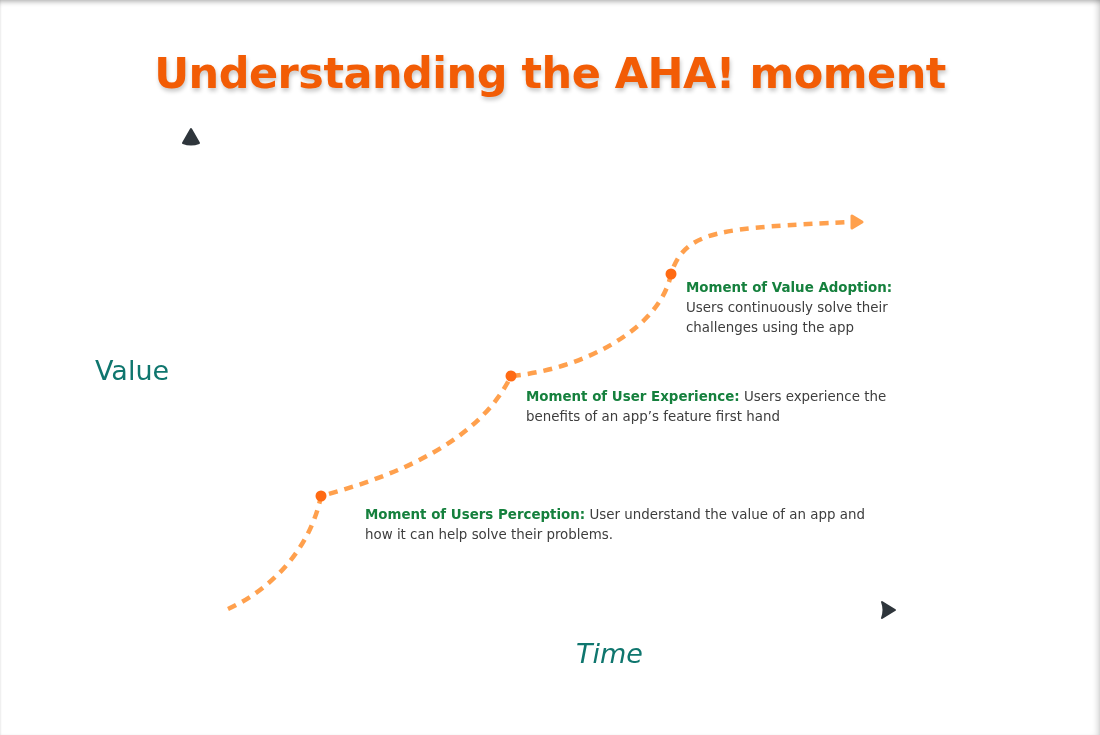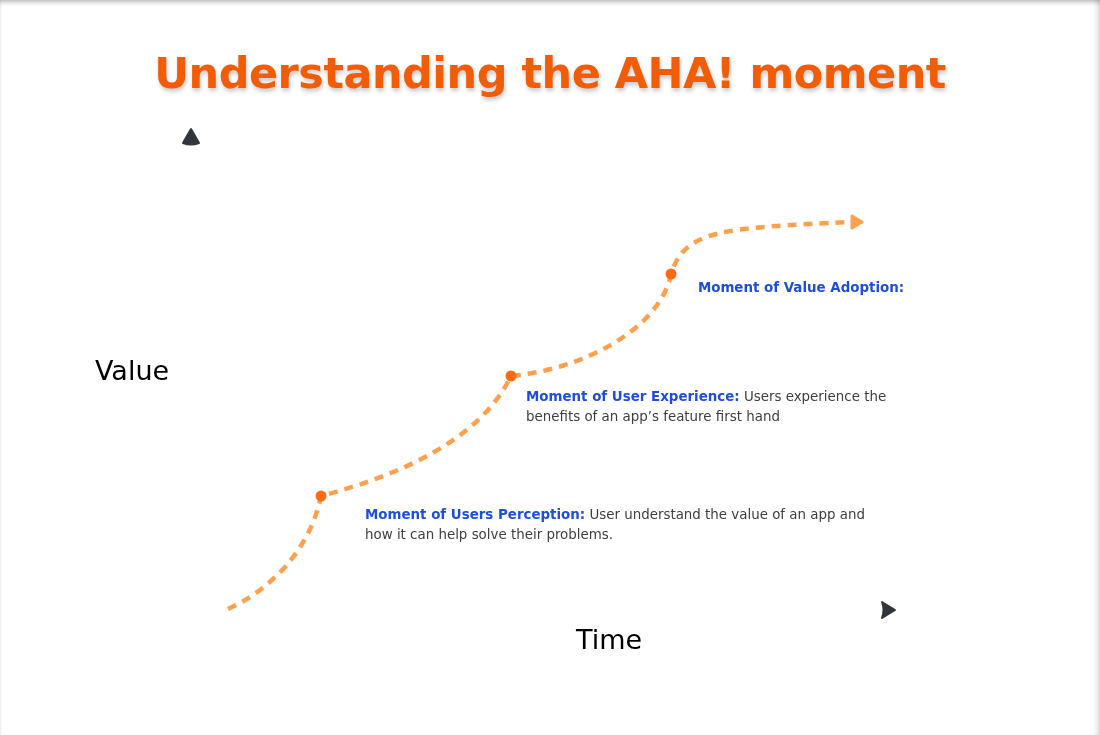--- a/index.html
+++ b/index.html
@@ -17,30 +17,30 @@
   .title {
     position: absolute; left: 0; top: 48px; width: 1100px;
     text-align: center;
     font-family: "DejaVu Sans", sans-serif;
     font-weight: bold; font-size: 43px; letter-spacing: -0.5px;
     color: #f25c05;
     text-shadow: 1px 3px 4px rgba(0,0,0,0.22);
   }
   svg.diagram { position: absolute; left: 0; top: 0; }
   .axis-label {
-    position: absolute; color: #000000;
+    position: absolute; color: #0f766e;
     font-family: "DejaVu Sans", sans-serif; font-size: 27px;
   }
   .axis-y { left: 95px; top: 355px; }
-  .axis-x { left: 576px; top: 624px; }
+  .axis-x { left: 576px; top: 638px; font-style: italic; }
   .annot {
     position: absolute; color: #3d3d3d;
     font-family: "DejaVu Sans", sans-serif; font-size: 13.4px; line-height: 20px;
   }
-  .annot b { color: #1d4ed8; font-weight: bold; text-align: center; }
+  .annot b { color: #15803d; font-weight: bold; }
   .a-perception { left: 365px; top: 505px; width: 530px; }
   .a-experience { left: 526px; top: 387px; width: 390px; }
   .a-adoption { left: 686px; top: 278px; width: 230px; }
 </style>
 </head>
 <body>
 
 <div class="title">Understanding the AHA! moment</div>
 
 <svg class="diagram" width="1100" height="735" viewBox="0 0 1100 735">
@@ -78,16 +78,16 @@
 
 <div class="annot a-perception">
   <b>Moment of Users Perception:</b><span> User understand the value of an app and how it can help solve their problems.</span>
 </div>
 
 <div class="annot a-experience">
   <b>Moment of User Experience:</b><span> Users experience the benefits of an app’s feature first hand</span>
 </div>
 
 <div class="annot a-adoption">
-  <b style="display:block">Moment of Value Adoption:</b>
+  <b style="display:block">Moment of Value Adoption:</b><span>Users continuously solve their challenges using the app</span>
 </div>
 
 <div class="frame"></div>
 
 </body></html>

